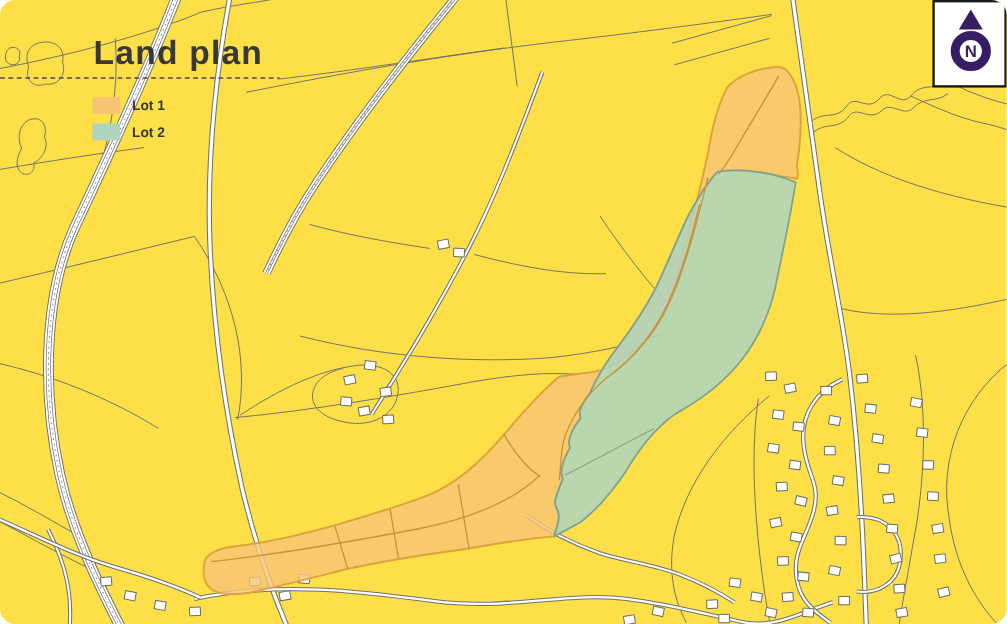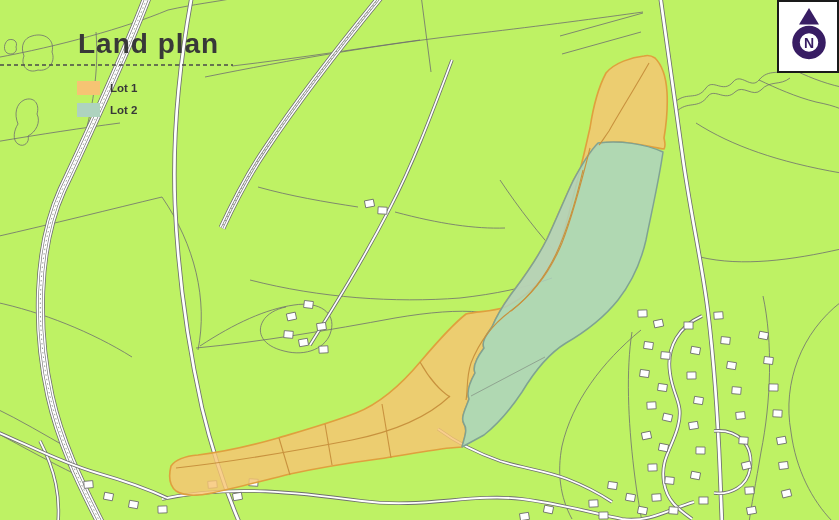--- a/index.html
+++ b/index.html
@@ -1,17 +1,17 @@
 <!DOCTYPE html>
 <html><head>
 <meta charset="utf-8">
 <style>
   html,body{margin:0;padding:0;background:#ffffff;}
-  #stage{position:relative;width:839px;height:520px;overflow:hidden;background:#bef264;
-         font-family:"Liberation Sans",sans-serif;}
+  #stage{position:relative;width:839px;height:520px;overflow:hidden;background:#fde047;
+         font-family:"Liberation Sans",sans-serif;border-radius:13px;}
   svg{display:block;}
   text{font-family:"Liberation Sans",sans-serif;}
   .title-text{font-size:28px;font-weight:bold;letter-spacing:1px;}
   .legend-text{font-size:11.5px;font-weight:bold;}
   .north-letter{font-size:14px;font-weight:bold;}
 </style>
 </head>
 <body>
 
 <div id="stage">

